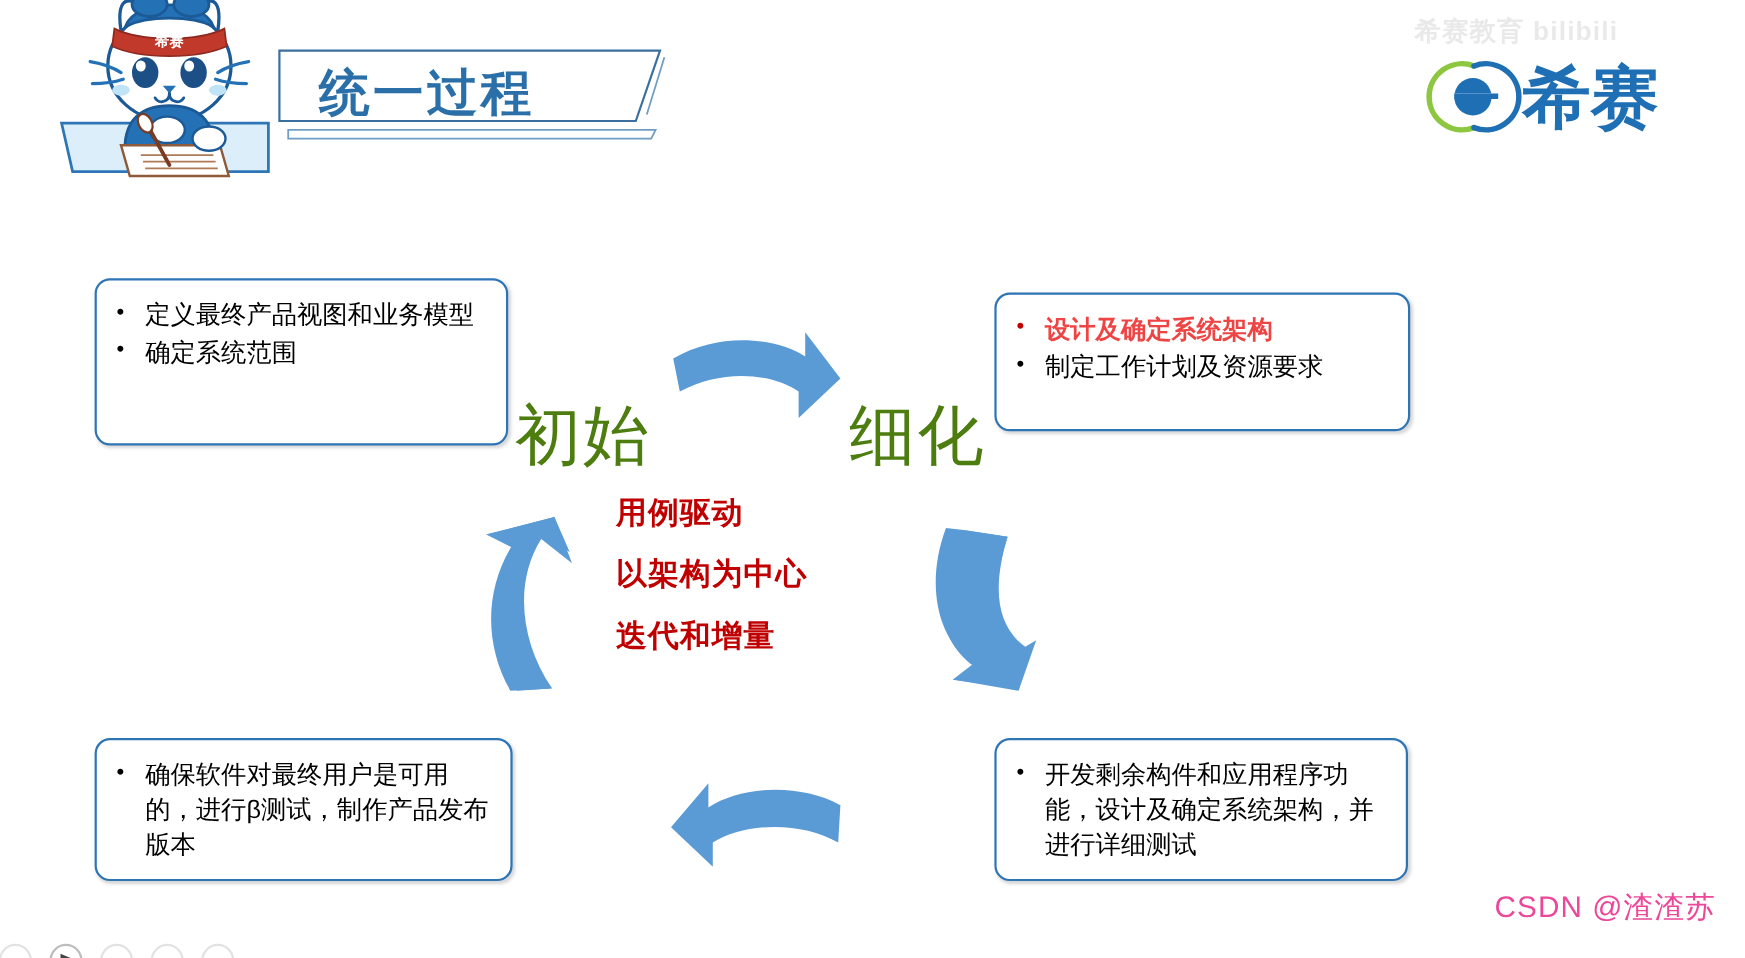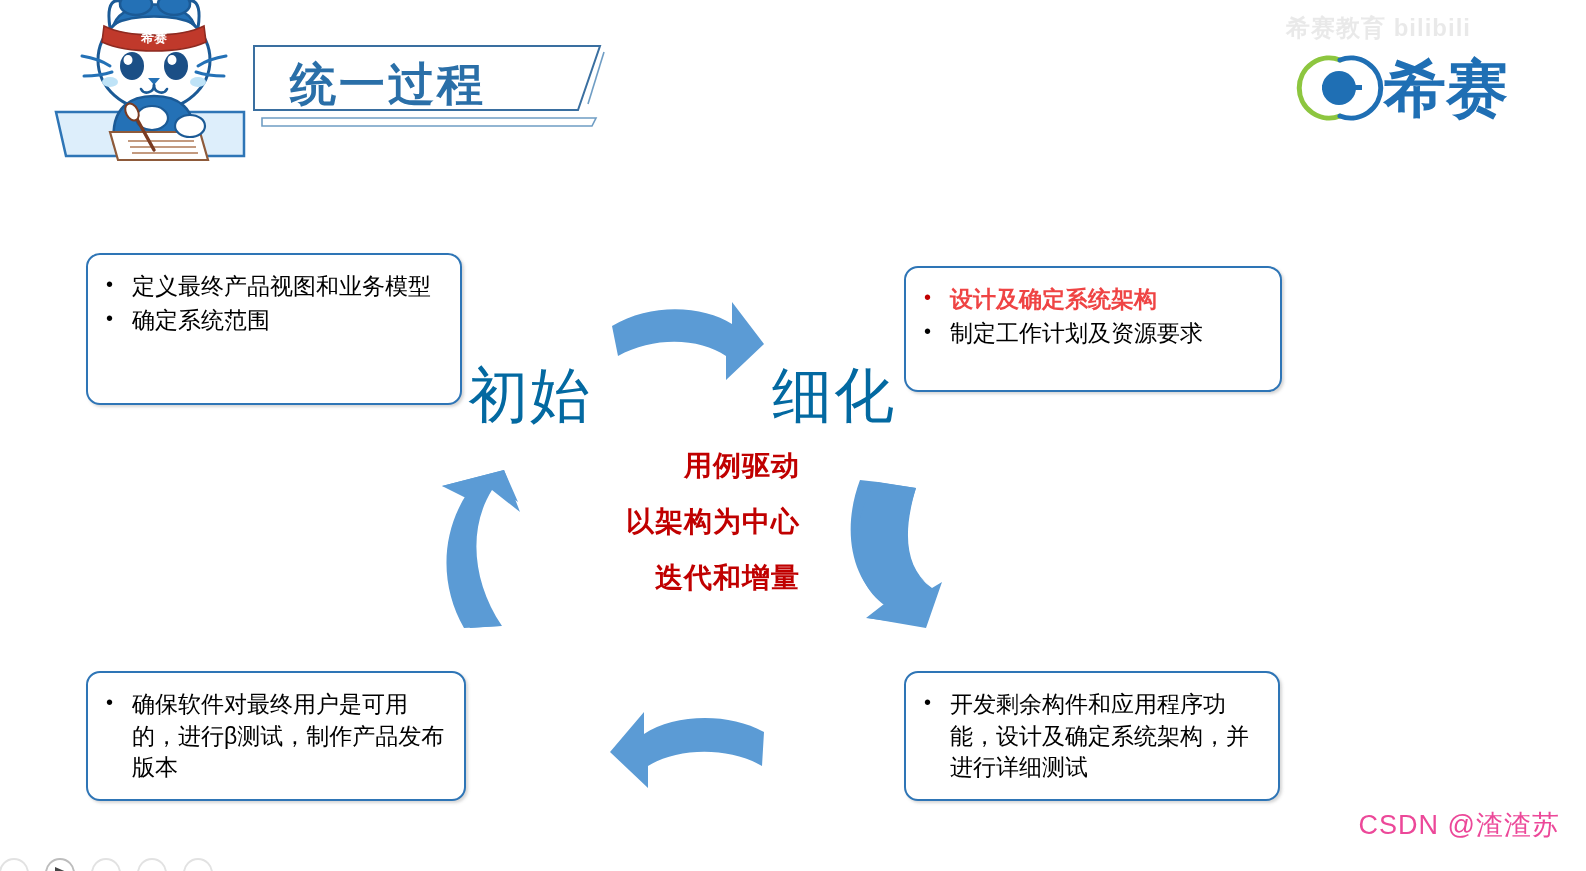--- a/index.html
+++ b/index.html
@@ -113,37 +113,37 @@
 
   #box-inception  { left: 86px;  top: 253px; width: 376px; height: 152px; }
   #box-elaboration{ left: 904px; top: 266px; width: 378px; height: 126px; }
   #box-transition { left: 86px;  top: 671px; width: 380px; height: 130px; }
   #box-construction{left: 904px; top: 671px; width: 376px; height: 130px; }
 
   
   .phase-label {
     position: absolute;
     font-size: 60px;
-    color: #0369a1;
+    color: #4d7c0f;
     letter-spacing: 2px;
     white-space: nowrap;
     font-family: "Liberation Sans", "DejaVu Sans", sans-serif;
   }
   #label-inception   { left: 468px; top: 356px; }
   #label-elaboration { left: 772px; top: 356px; }
   #label-transition  { left: 468px; top: 664px; }
   #label-construction{ left: 772px; top: 664px; }
 
   
   .center-text {
     position: absolute;
     left: 560px;
     top: 452px;
     width: 240px;
-    text-align: right;
+    text-align: left;
   }
   .center-line {
     font-size: 28px;
     font-weight: bold;
     color: #c00000;
     line-height: 1.0;
     margin: 0 0 28px 0;
     white-space: nowrap;
     letter-spacing: 1px;
   }

